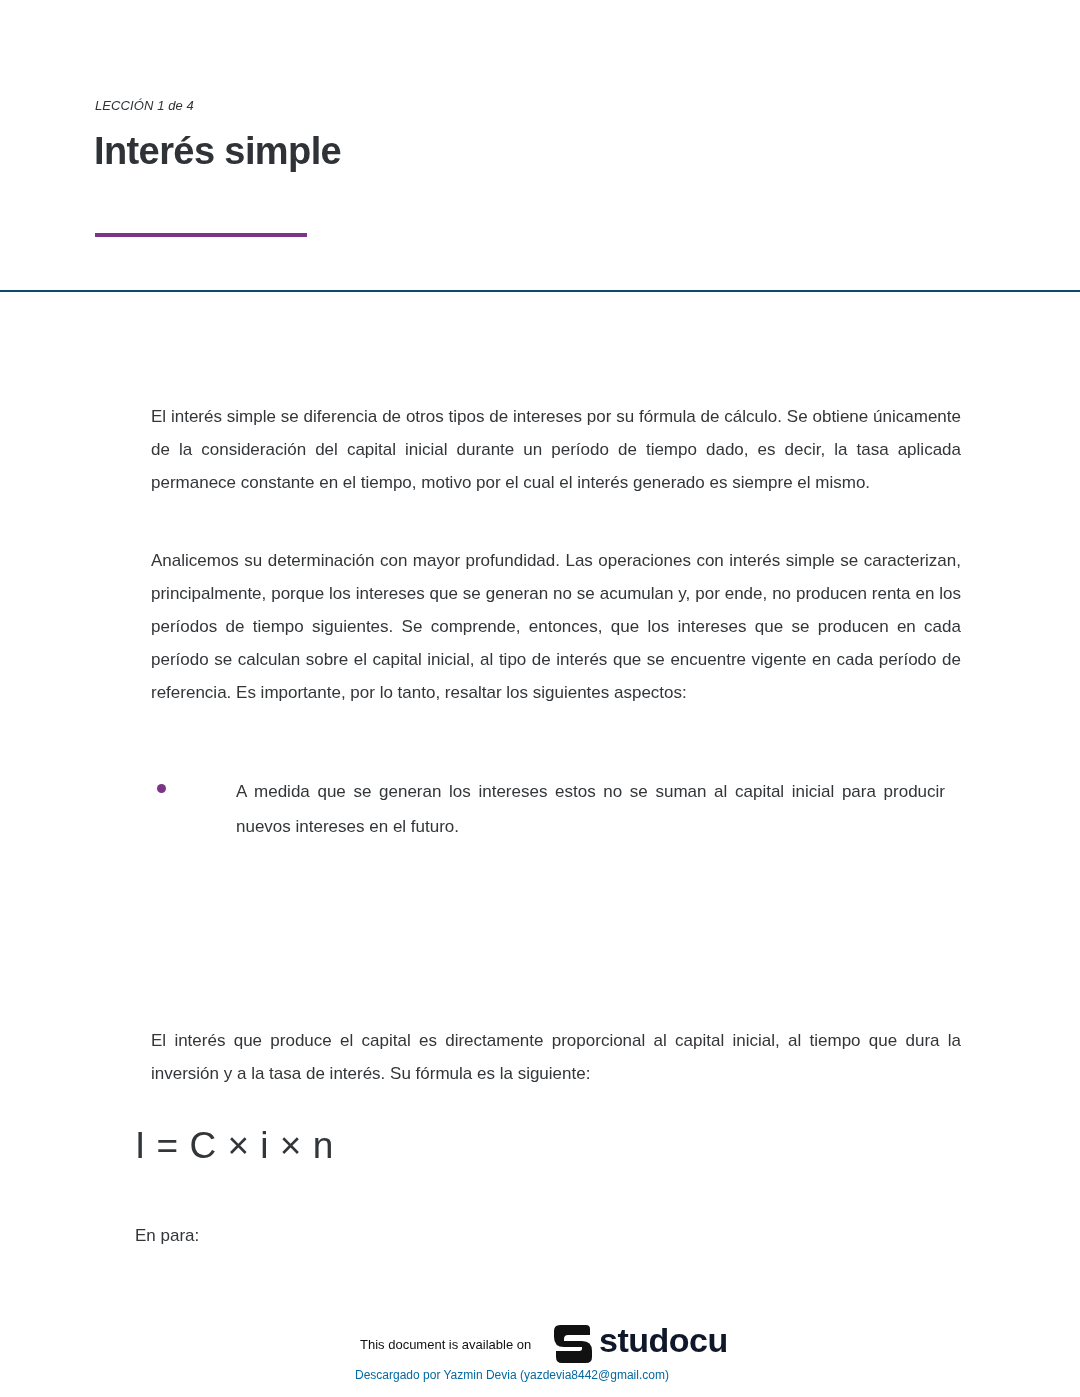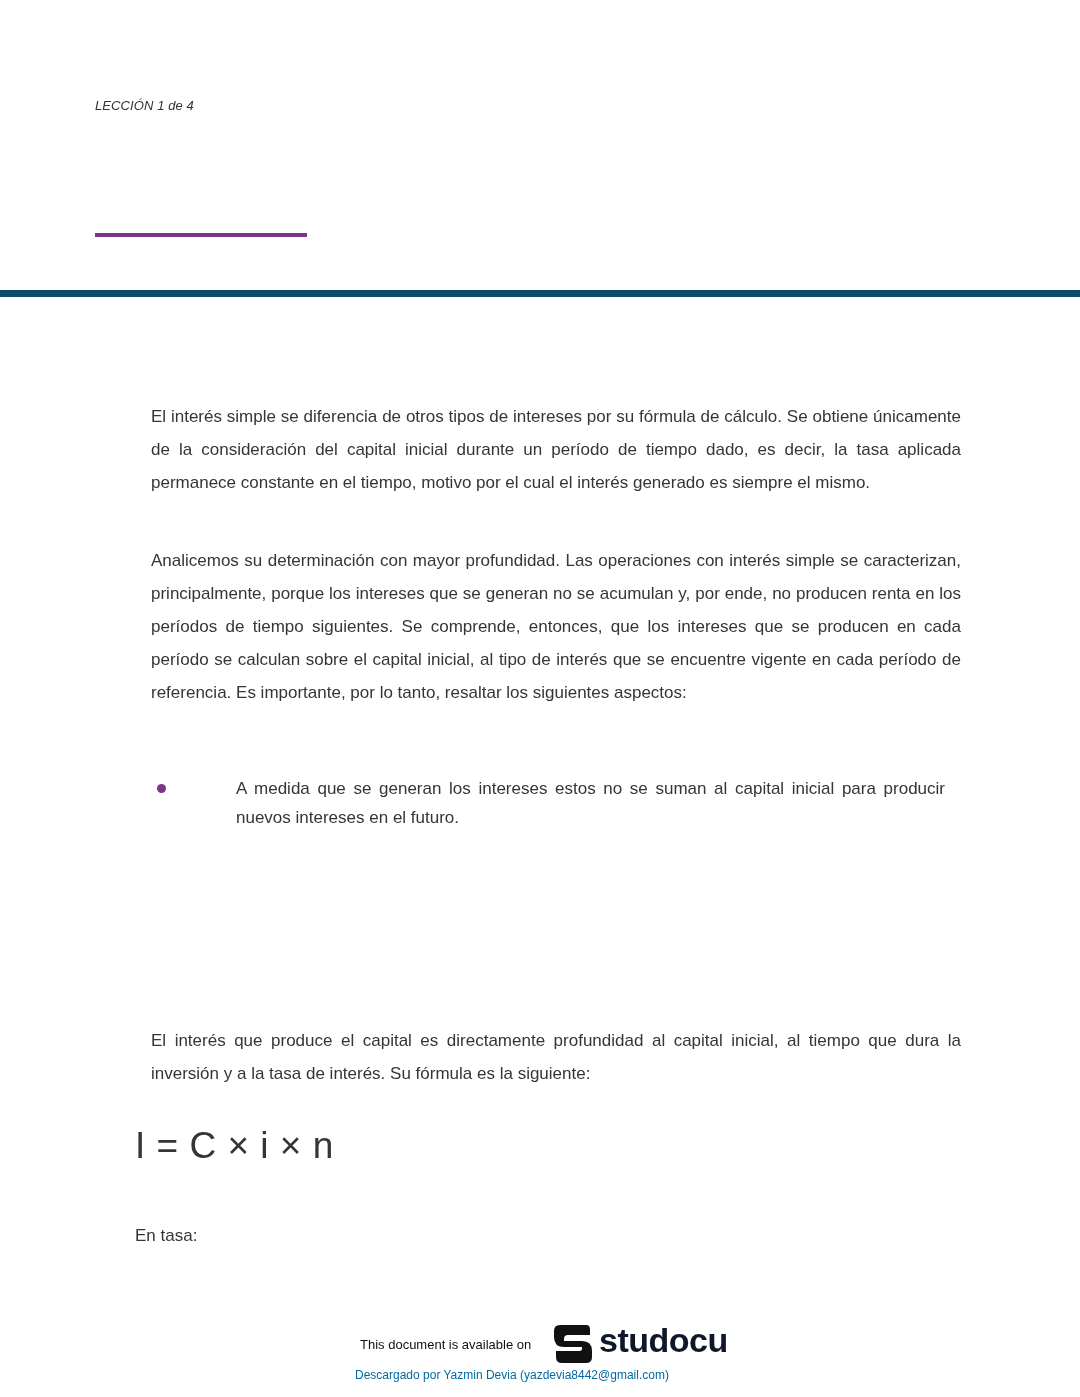--- a/index.html
+++ b/index.html
@@ -13,21 +13,21 @@
       position: relative;
       overflow: hidden;
       font-family: "Liberation Sans", "DejaVu Sans", sans-serif;
       color: #333639;
     }
     .header {
       position: absolute;
       left: 0; top: 0;
       width: 1080px;
       height: 290px;
-      border-bottom: 7px solid #0c4a6e;
+      border-bottom: 2px solid #0c4a6e;
     }
     .lesson-label {
       position: absolute;
       left: 95px;
       top: 98px;
       font-size: 13px;
       font-style: italic;
       color: #2f3236;
       letter-spacing: 0.1px;
     }
@@ -69,21 +69,21 @@
       top: 390px;
       left: 0;
       width: 810px;
       margin: 0;
       padding: 0;
       list-style: none;
     }
     .bullet-item {
       position: relative;
       padding-left: 101px;
-      line-height: 29px;
+      line-height: 35px;
       text-align: justify;
       margin-bottom: 40px;
     }
     .bullet-dot {
       position: absolute;
       left: 22px;
       top: 10px;
       width: 9px;
       height: 9px;
       border-radius: 50%;
@@ -141,39 +141,40 @@
       top: 50px;
       font-size: 12px;
       color: #0369a1;
     }
   </style>
 </head>
 <body>
 
 <div class="header">
   <div class="lesson-label">LECCIÓN 1 de 4</div>
+  <h1 class="lesson-title">Interés simple</h1>
   <div class="title-rule"></div>
 </div>
 
 <div class="content">
   <p class="para p1">El interés simple se diferencia de otros tipos de intereses por su fórmula de cálculo. Se obtiene únicamente de la consideración del capital inicial durante un período de tiempo dado, es decir, la tasa aplicada permanece constante en el tiempo, motivo por el cual el interés generado es siempre el mismo.</p>
   <p class="para p2">Analicemos su determinación con mayor profundidad. Las operaciones con interés simple se caracterizan, principalmente, porque los intereses que se generan no se acumulan y, por ende, no producen renta en los períodos de tiempo siguientes. Se comprende, entonces, que los intereses que se producen en cada período se calculan sobre el capital inicial, al tipo de interés que se encuentre vigente en cada período de referencia. Es importante, por lo tanto, resaltar los siguientes aspectos:</p>
 
   <ul class="bullets">
     <li class="bullet-item">
       <span class="bullet-dot"></span>
       <span>A medida que se generan los intereses estos no se suman al capital inicial para producir nuevos intereses en el futuro.</span>
     </li>
   </ul>
 
-  <p class="para p3">El interés que produce el capital es directamente profundidad al capital inicial, al tiempo que dura la inversión y a la tasa de interés. Su fórmula es la siguiente:</p>
+  <p class="para p3">El interés que produce el capital es directamente proporcional al capital inicial, al tiempo que dura la inversión y a la tasa de interés. Su fórmula es la siguiente:</p>
 
   <div class="formula">I = C × i × n</div>
 
-  <p class="en-donde">En tasa:</p>
+  <p class="en-donde">En para:</p>
 </div>
 
 <div class="footer">
   <span class="available-text">This document is available on</span>
   <svg class="studocu-logo" viewBox="0 0 42 42">
     <path d="M8 2 H34 Q38 2 38 6 V12 H16 Q12 12 12 16 V18 L30 18 Q40 18 40 28 V34 Q40 40 34 40 H10 Q4 40 4 34 V28 H26 Q30 28 30 26 V24 H12 Q2 24 2 14 V8 Q2 2 8 2 Z" fill="#111111"></path>
   </svg>
   <span class="studocu-word">studocu</span>
   <span class="downloaded-by">Descargado por Yazmin Devia (yazdevia8442@gmail.com)</span>
 </div>

